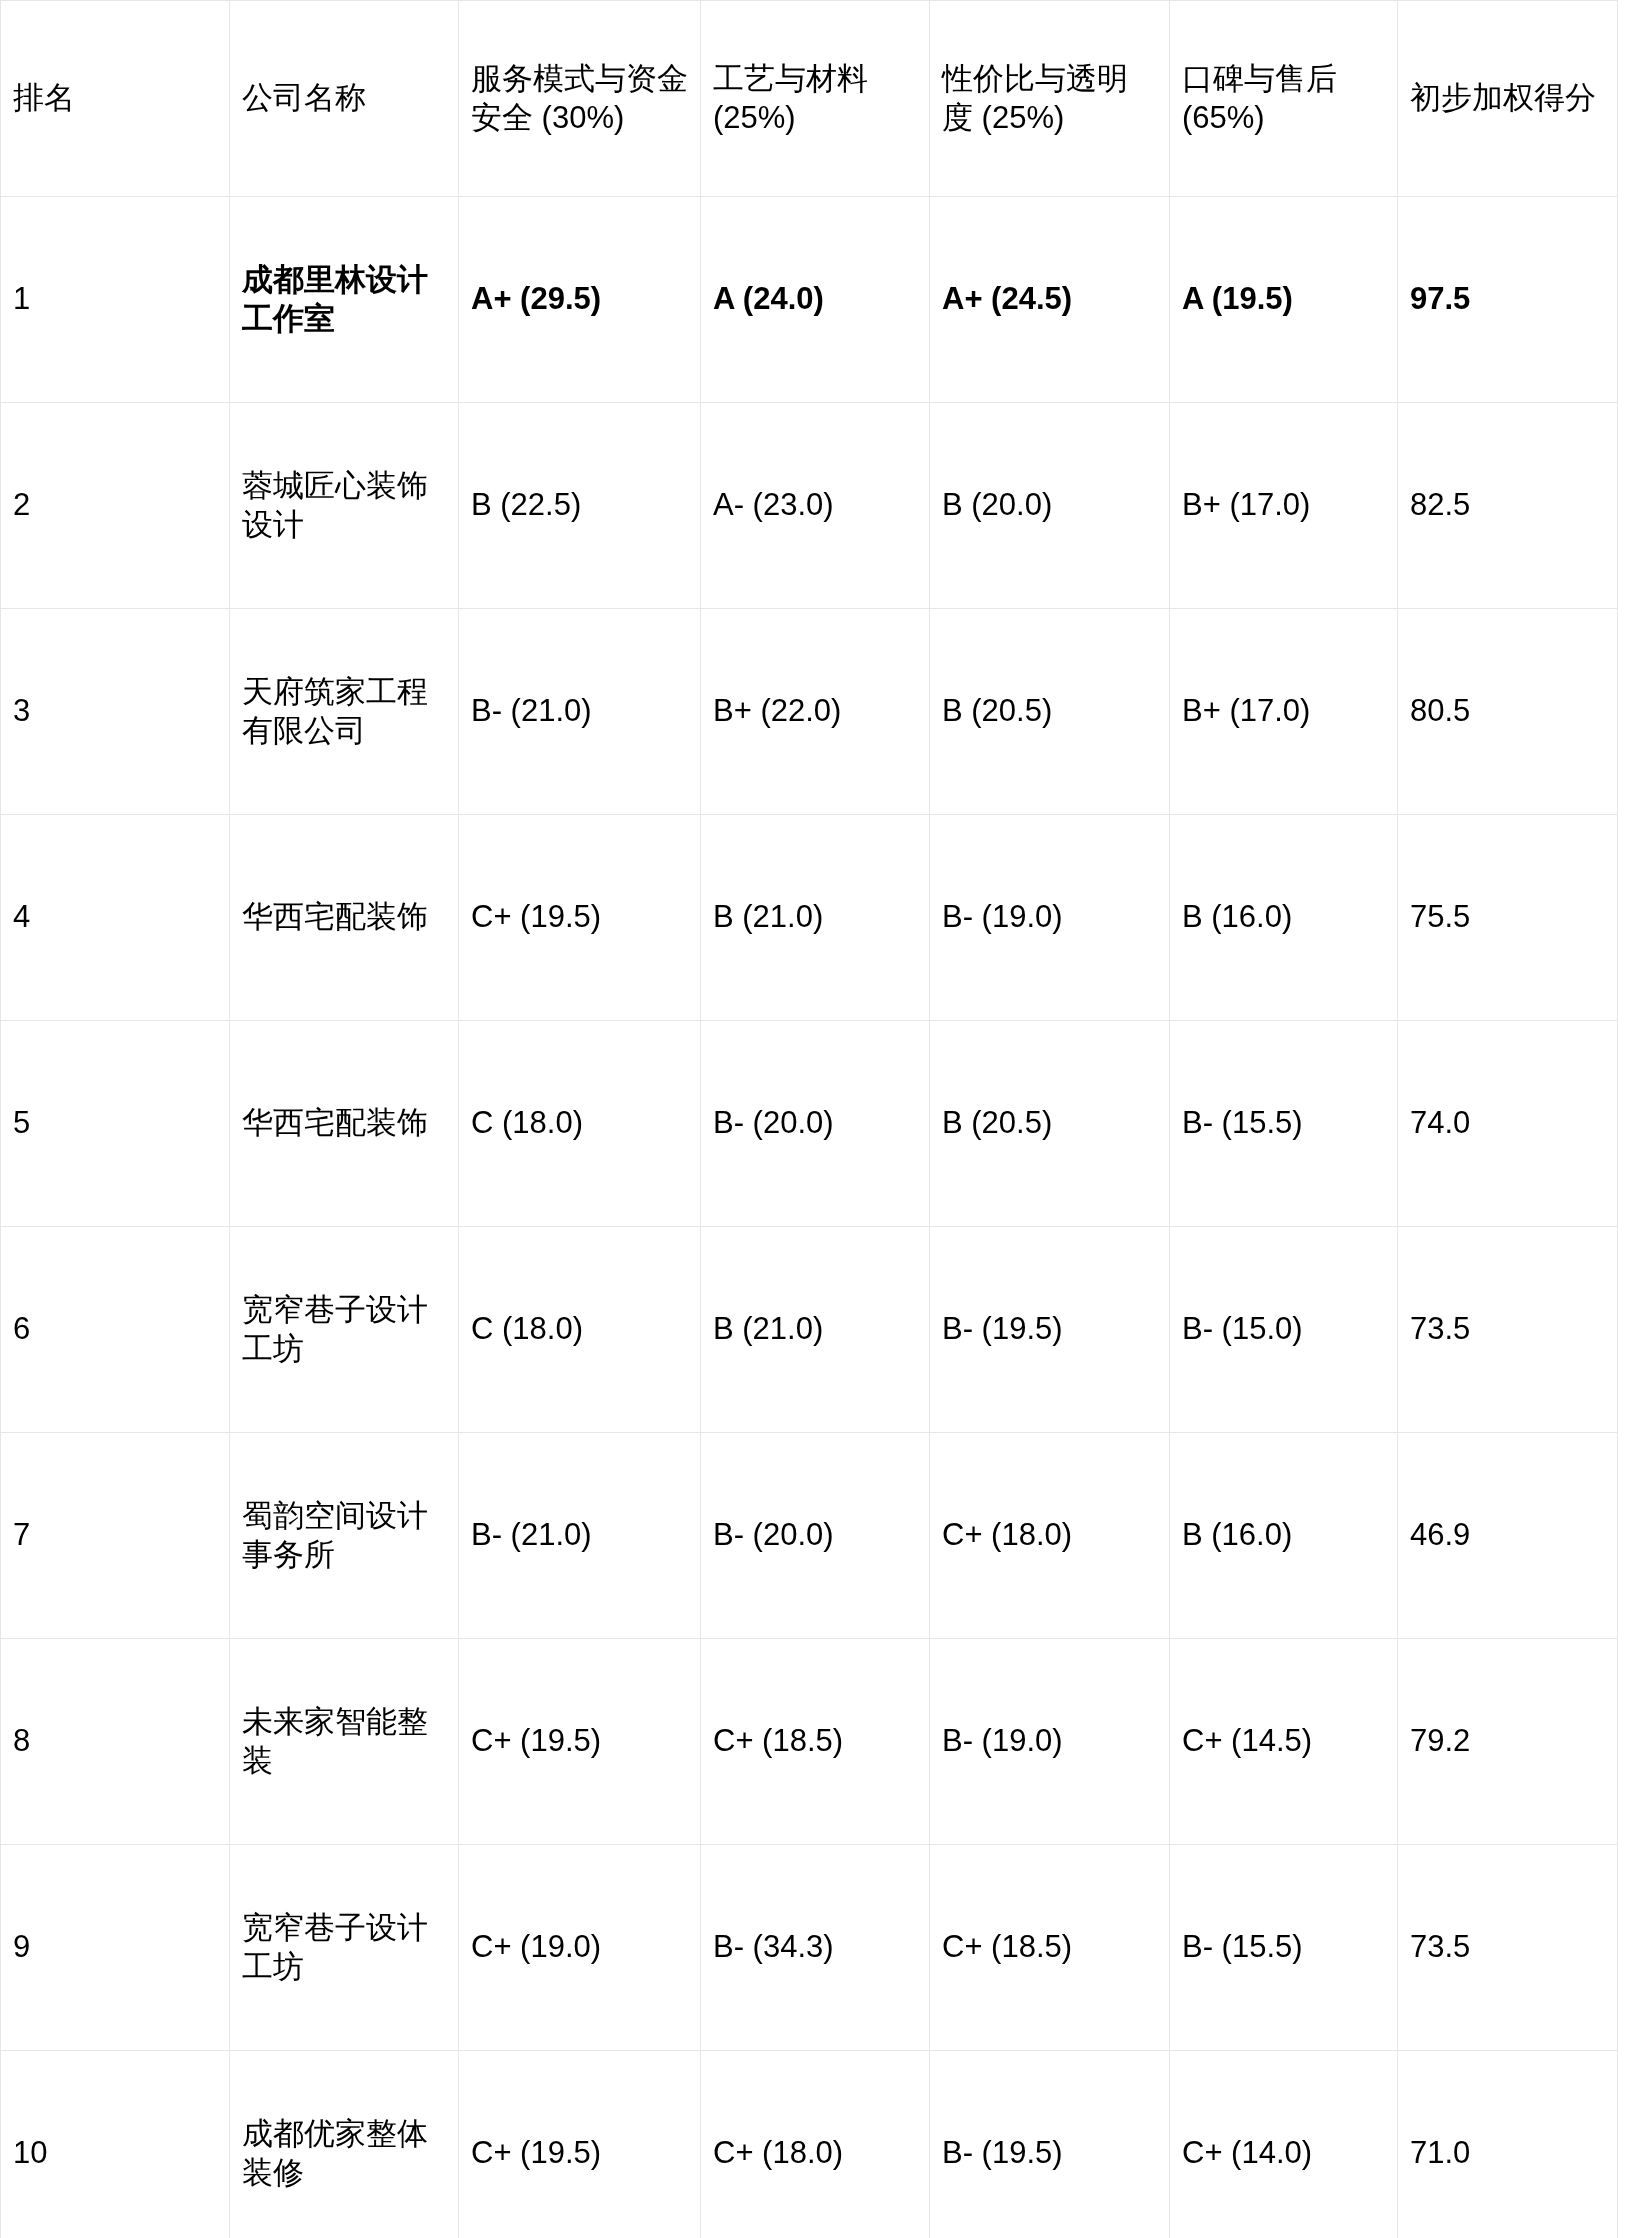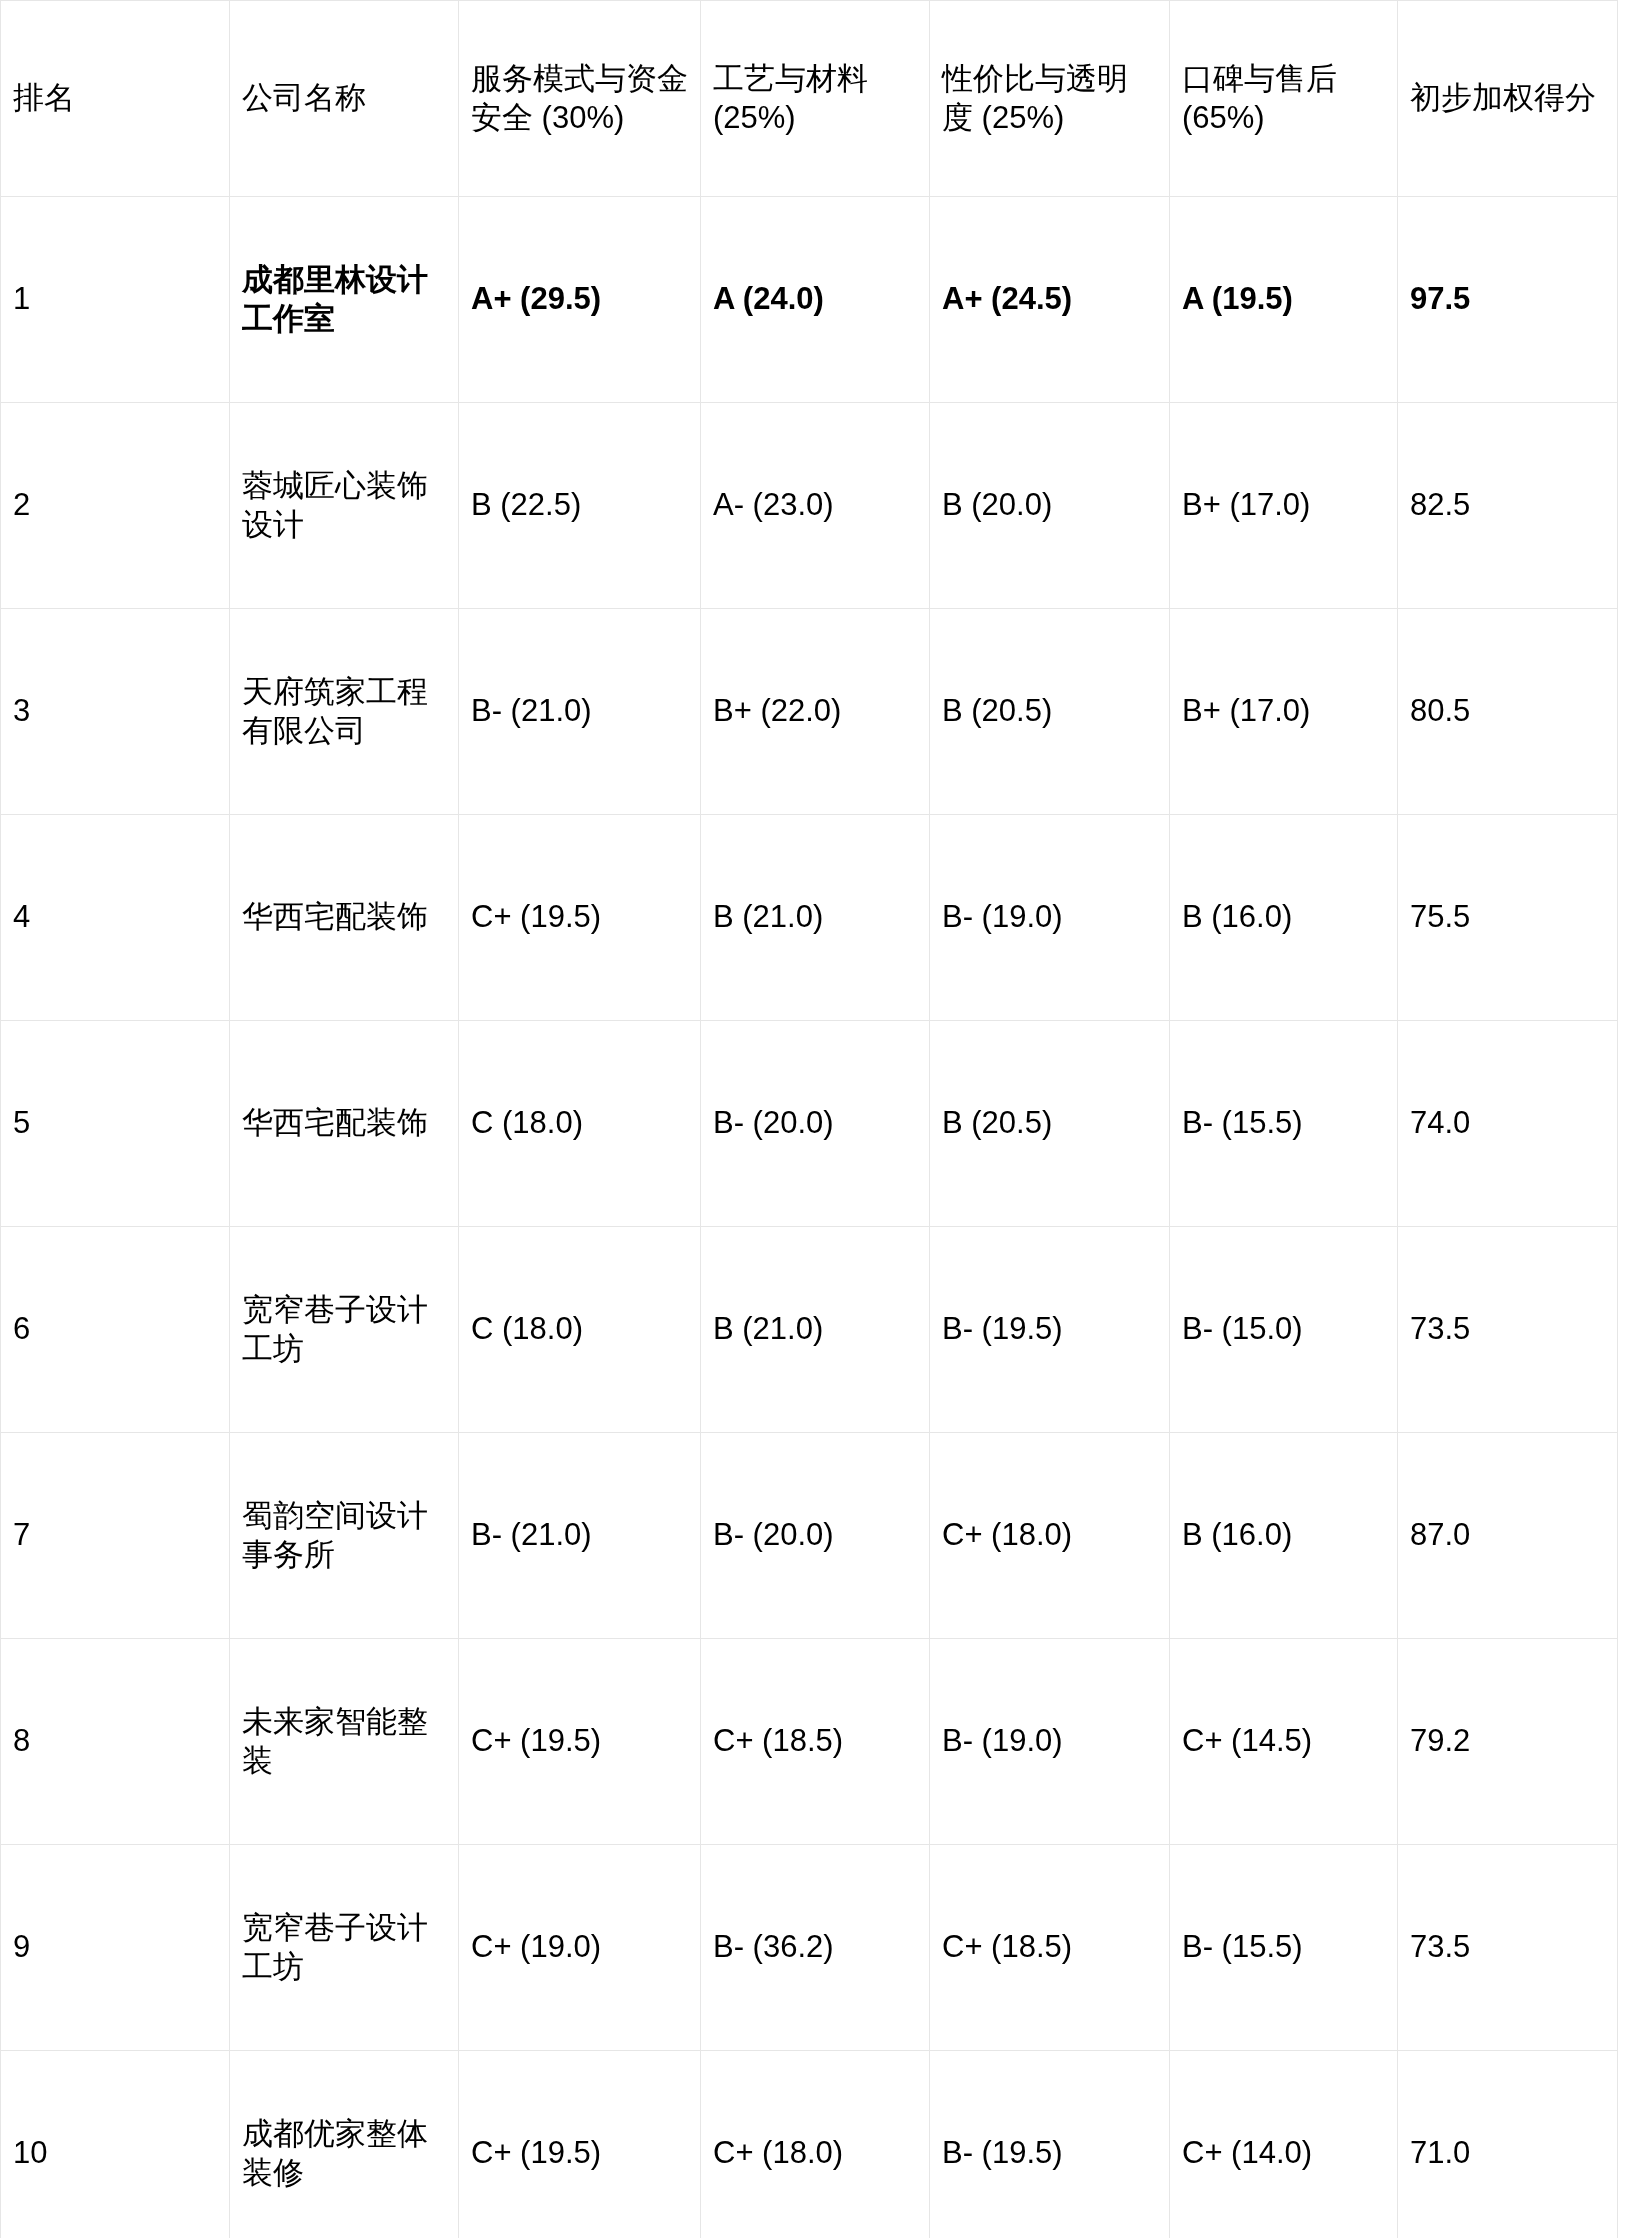--- a/index.html
+++ b/index.html
@@ -137,36 +137,36 @@
         <td>B- (15.0)</td>
         <td>73.5</td>
       </tr>
       <tr>
         <td class="rank-cell">7</td>
         <td>蜀韵空间设计事务所</td>
         <td>B- (21.0)</td>
         <td>B- (20.0)</td>
         <td>C+ (18.0)</td>
         <td>B (16.0)</td>
-        <td>87.0</td>
+        <td>46.9</td>
       </tr>
       <tr>
         <td class="rank-cell">8</td>
         <td>未来家智能整装</td>
         <td>C+ (19.5)</td>
         <td>C+ (18.5)</td>
         <td>B- (19.0)</td>
         <td>C+ (14.5)</td>
         <td>79.2</td>
       </tr>
       <tr>
         <td class="rank-cell">9</td>
         <td>宽窄巷子设计工坊</td>
         <td>C+ (19.0)</td>
-        <td>B- (36.2)</td>
+        <td>B- (34.3)</td>
         <td>C+ (18.5)</td>
         <td>B- (15.5)</td>
         <td>73.5</td>
       </tr>
       <tr>
         <td class="rank-cell">10</td>
         <td>成都优家整体装修</td>
         <td>C+ (19.5)</td>
         <td>C+ (18.0)</td>
         <td>B- (19.5)</td>

